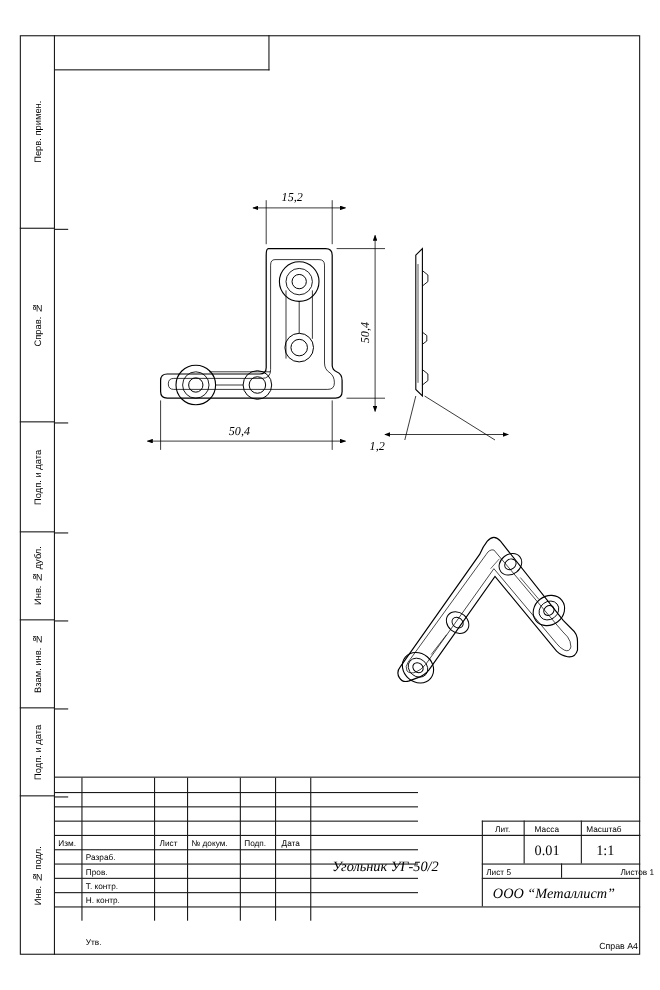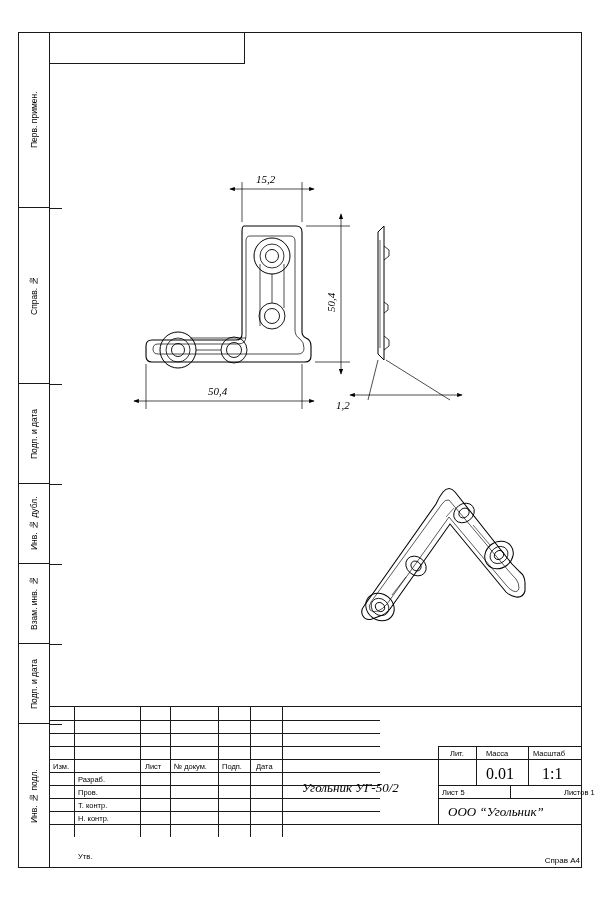--- a/index.html
+++ b/index.html
@@ -118,21 +118,21 @@
   .tb-big {
     position: absolute;
     font-family: "Liberation Serif", serif;
     font-style: italic;
     font-size: 13px;
     white-space: nowrap;
   }
   .tb-num {
     position: absolute;
     font-family: "Liberation Serif", serif;
-    font-size: 16px;
+    font-size: 13px;
     white-space: nowrap;
   }
   .format-text {
     position: absolute;
     right: 20px;
     top: 856px;
     font-size: 8px;
   }
 </style>
 </head>
@@ -333,17 +333,17 @@
     <div class="tb-text" style="left:400px;top:43px;">Лит.</div>
     <div class="tb-text" style="left:436px;top:43px;">Масса</div>
     <div class="tb-text" style="left:483px;top:43px;">Масштаб</div>
 
     <div class="tb-num" style="left:436px;top:58px;">0.01</div>
     <div class="tb-num" style="left:492px;top:58px;">1:1</div>
 
     <div class="tb-text" style="left:392px;top:82px;">Лист 5</div>
     <div class="tb-text" style="left:466px;top:82px;margin-left:48px;">Листов 1</div>
 
-    <div class="tb-big" style="left:398px;top:97px;">ООО “Угольник”</div>
+    <div class="tb-big" style="left:398px;top:97px;">ООО “Металлист”</div>
   </div>
 
   <div class="format-text">Справ А4</div>
 </div>
 
 </body></html>

